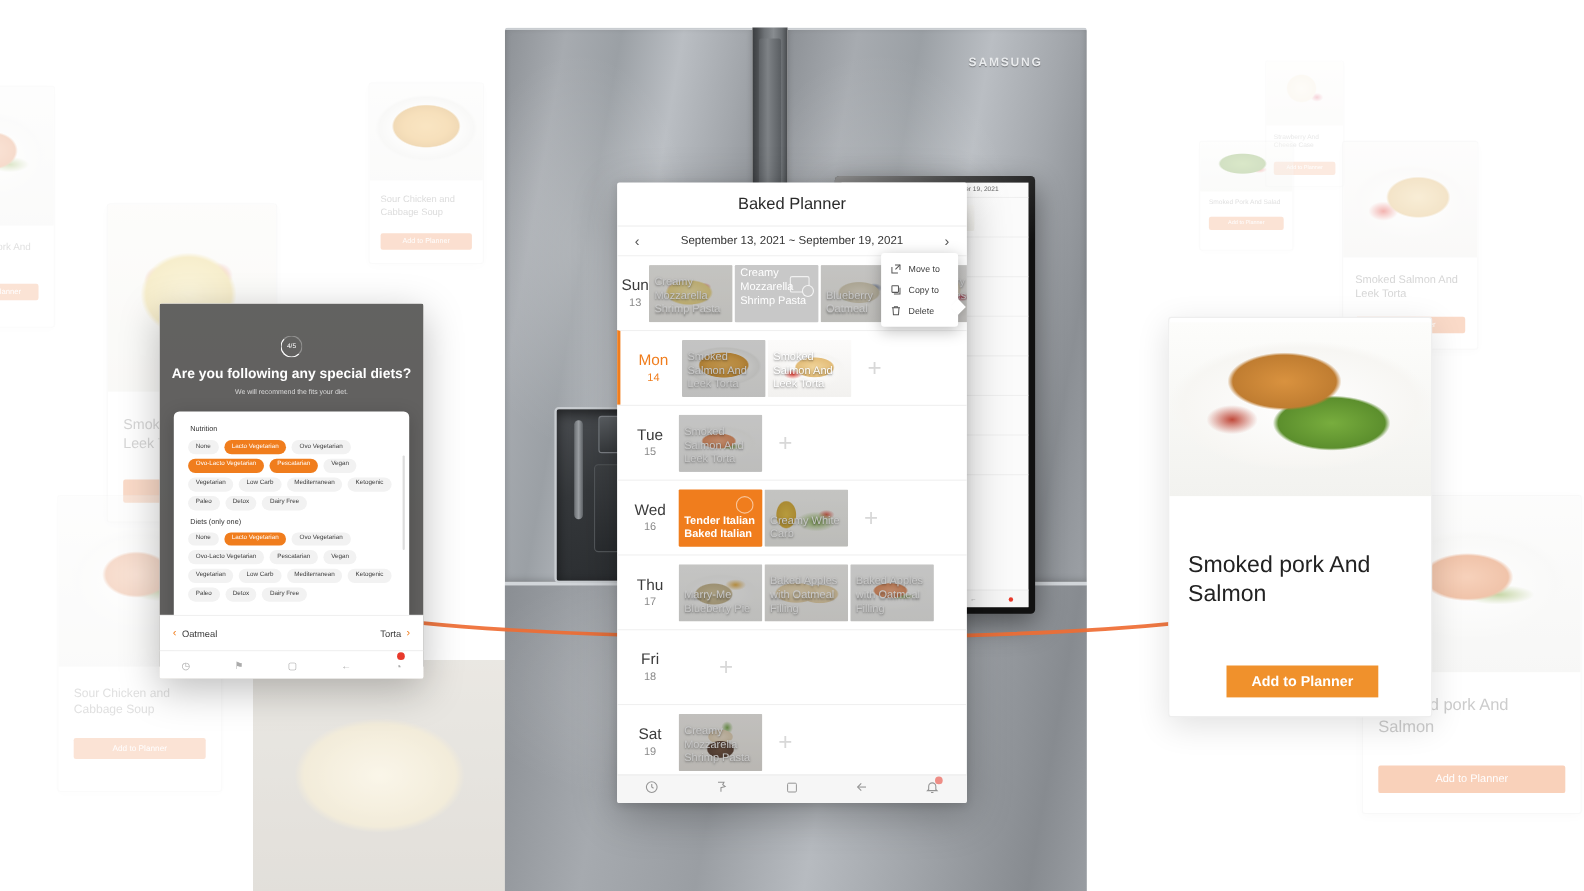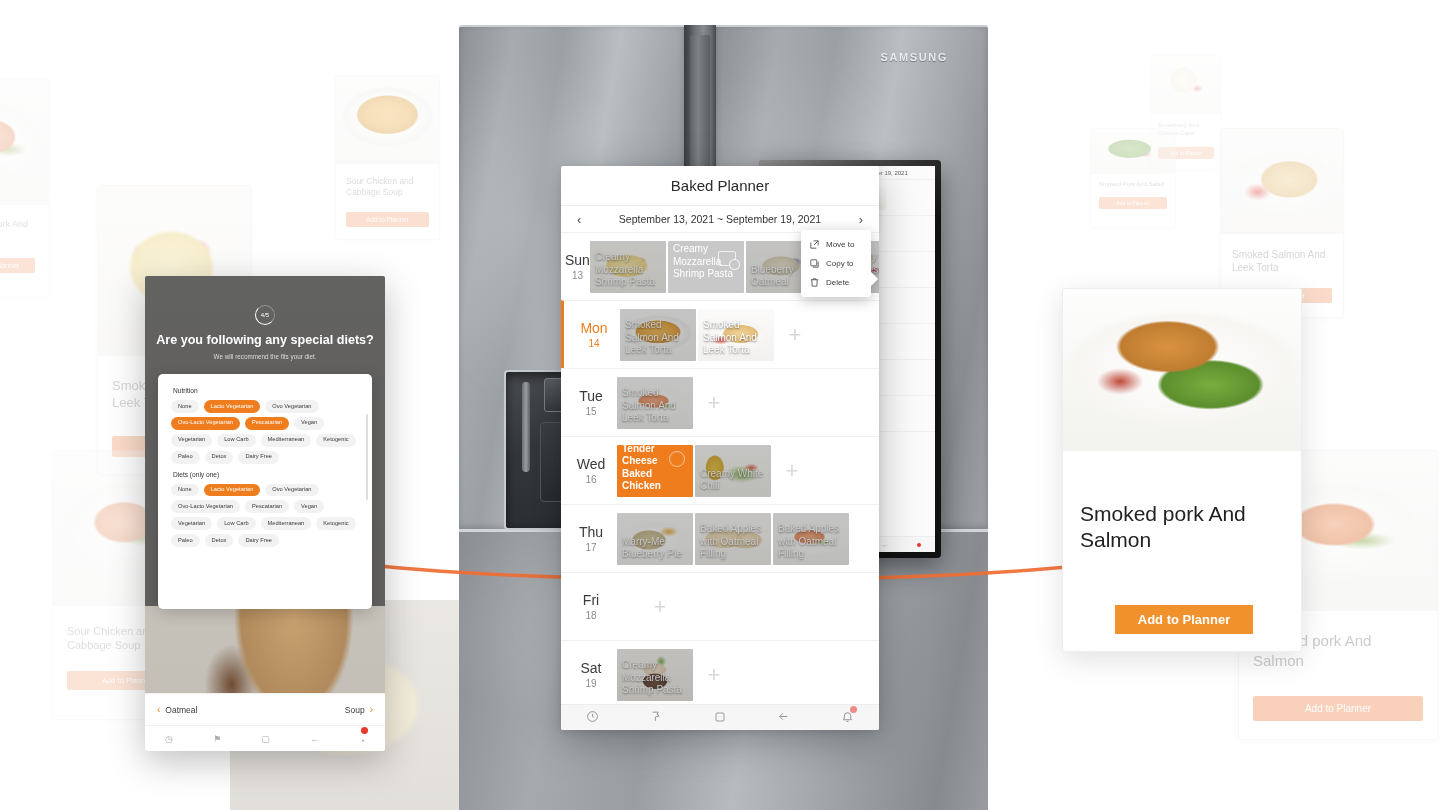--- a/index.html
+++ b/index.html
@@ -250,21 +250,21 @@
   .navbar {
     position: absolute; left: 0; right: 0; bottom: 0; height: 26px;
     background: #f6f6f6; border-top: 1px solid #ececec;
     display: flex; align-items: center; justify-content: space-around;
   }
   .navbar .nb { position: relative; opacity: .55; }
   .nb-badge { position: absolute; right: -3px; top: -3px; width: 7px; height: 7px; background: #e8392b; border-radius: 50%; }
 
   
   .survey {
-    position: absolute; left: 145px; top: 276px; width: 240px; height: 475px;
+    position: absolute; left: 145px; top: 276px; width: 240px; height: 341px;
     border-radius: 2px; overflow: hidden;
     box-shadow: 0 10px 36px rgba(0,0,0,.26);
     background: #fff;
   }
   .survey-photo {
     position: absolute; inset: 0;
     background:
       radial-gradient(ellipse 40% 34% at 62% 72%, #c9a271 0%, #b08a5c 55%, rgba(176,138,92,0) 62%),
       radial-gradient(ellipse 16% 12% at 36% 86%, #6e4a30 0%, rgba(110,74,48,0) 70%),
       linear-gradient(#cfcbc4,#c2bdb5);
@@ -502,21 +502,21 @@
       </div>
       <div class="card-scroll"></div>
     </div>
 
     <div class="survey-foot">
       <span class="lnk">
         <span class="car">‹</span>
         <span>Oatmeal</span>
       </span>
       <span class="lnk">
-        <span>Soup</span>
+        <span>Torta</span>
         <span class="car">›</span>
       </span>
     </div>
 
     <div class="survey-nav">
       <span style="font-size:9px;color:#aaa">◷</span>
       <span style="font-size:9px;color:#aaa">⚑</span>
       <span style="font-size:9px;color:#aaa">▢</span>
       <span style="font-size:9px;color:#aaa">←</span>
       <span style="position:relative">
@@ -587,24 +587,24 @@
     </div>
 
     <div class="day-row">
       <div class="day-lbl">
         <span class="dn">Wed</span>
         <span class="dd">16</span>
       </div>
       <div class="meals">
         <div class="meal selected">
           <div class="sel-ring"></div>
-          <div class="cap">Tender Cheese Baked Chicken</div>
+          <div class="cap">Tender Italian Baked Italian</div>
         </div>
         <div class="meal food-chili dim">
-          <div class="cap">Creamy White Chili</div>
+          <div class="cap">Creamy White Carb</div>
         </div>
         <div class="plus">+</div>
       </div>
     </div>
 
     <div class="day-row">
       <div class="day-lbl">
         <span class="dn">Thu</span>
         <span class="dd">17</span>
       </div>

